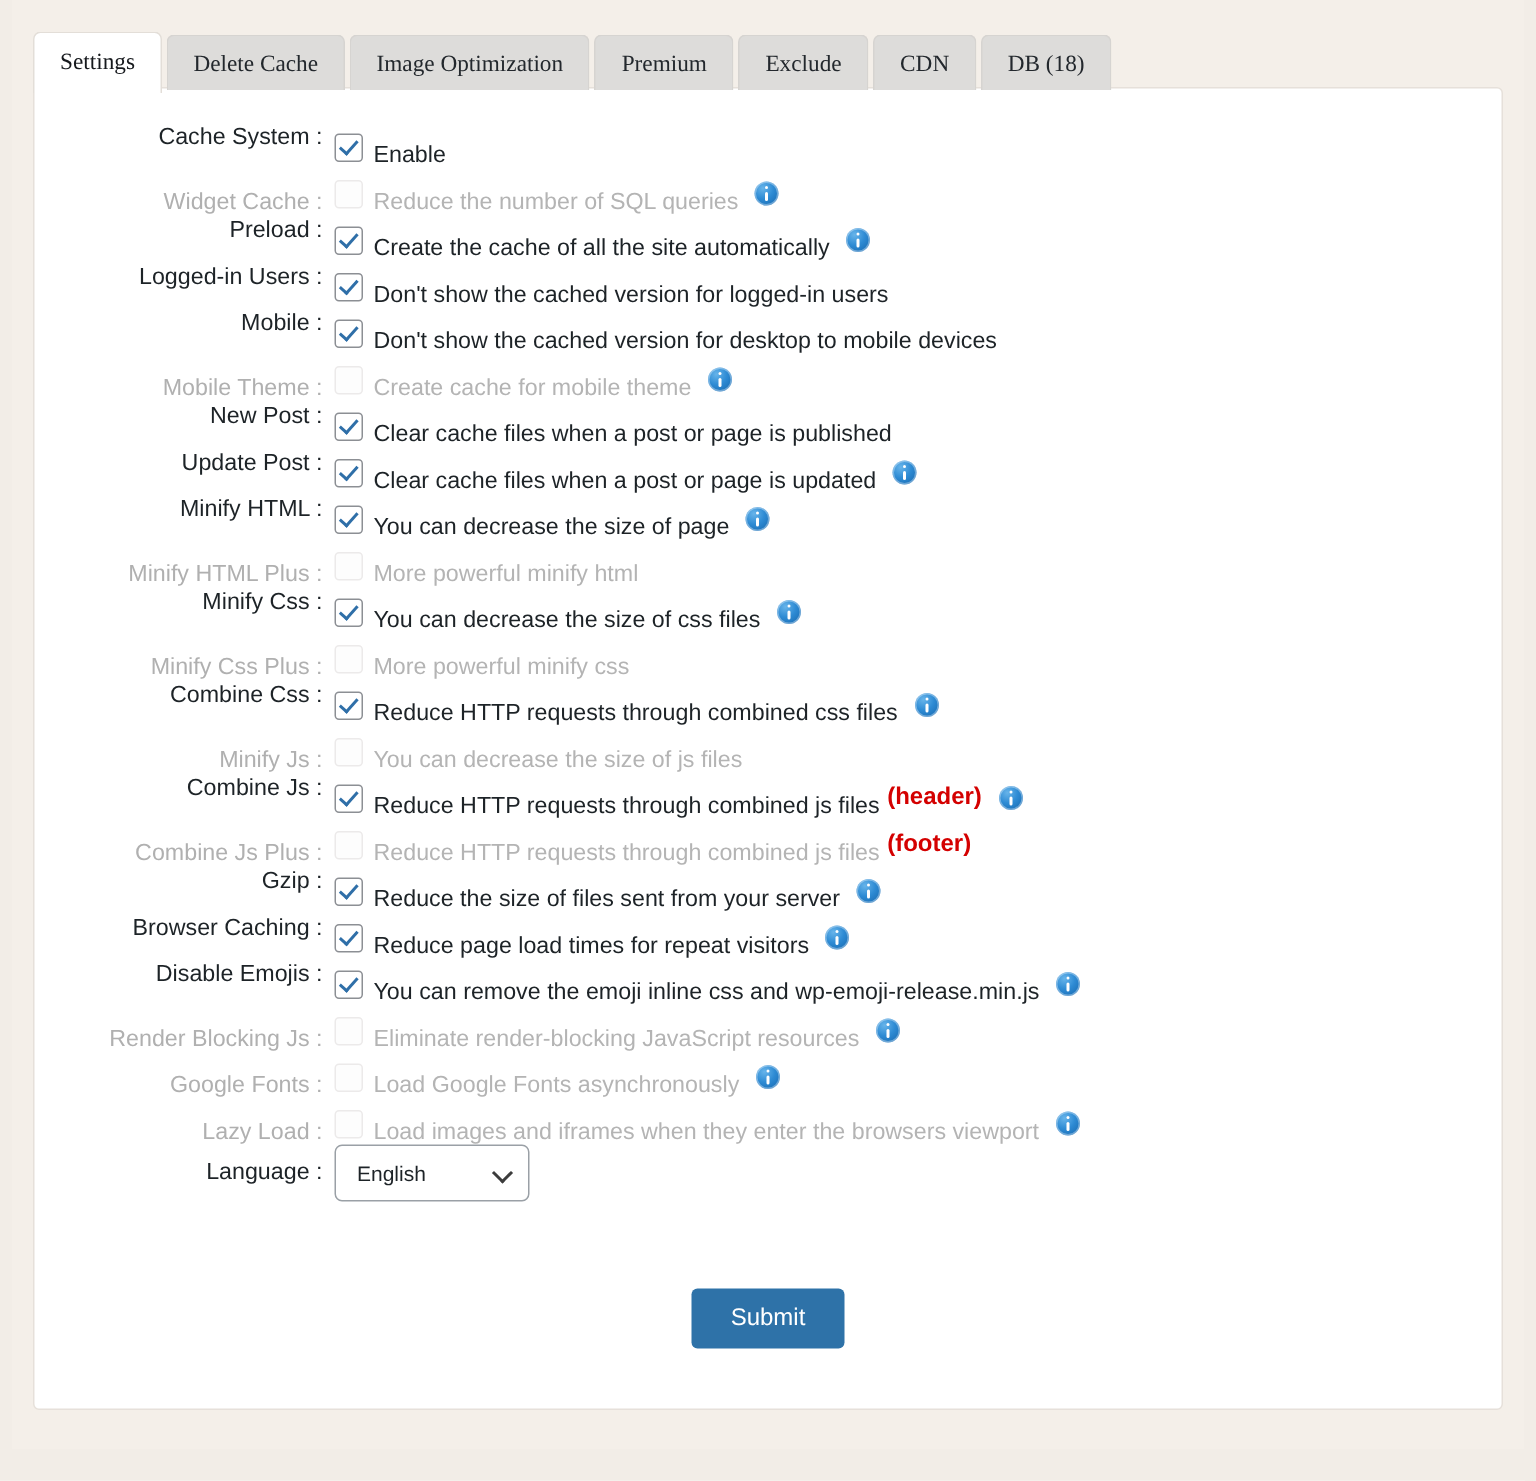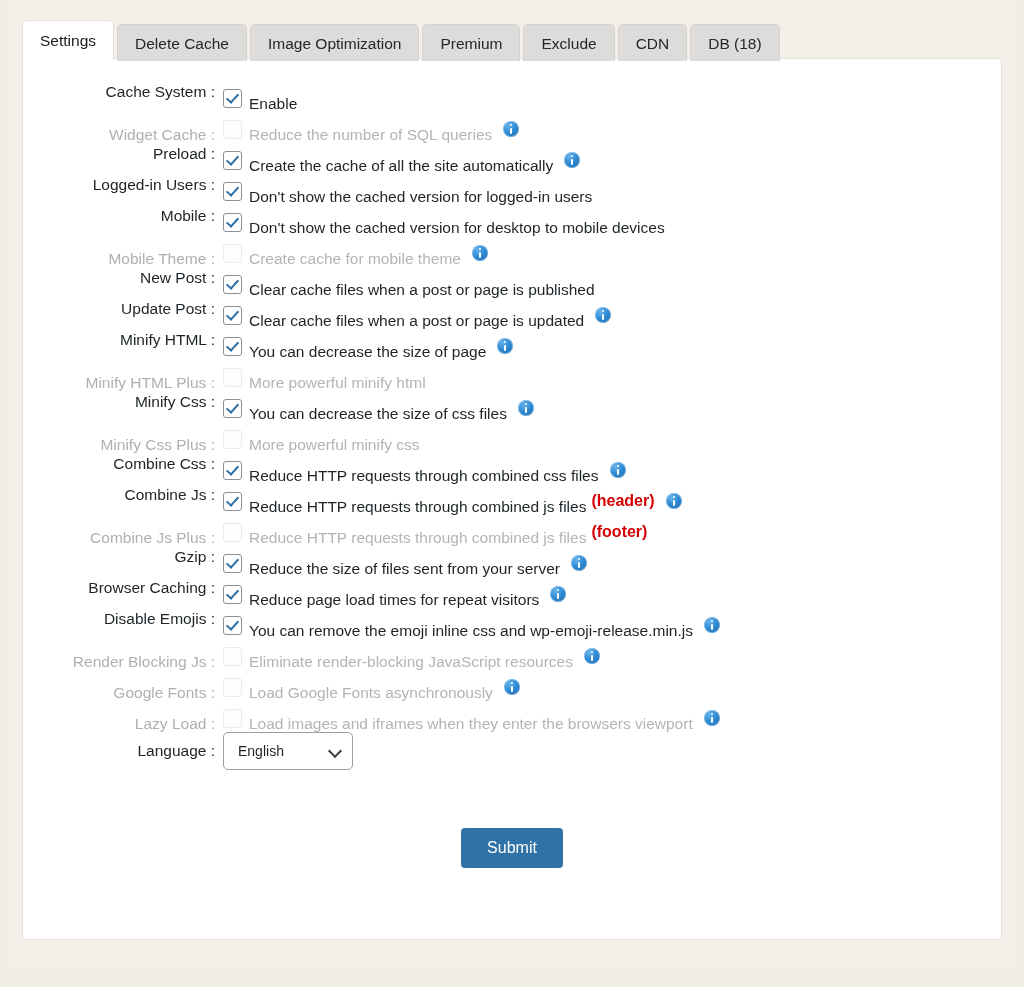--- a/index.html
+++ b/index.html
@@ -27,22 +27,23 @@
     box-sizing: border-box;
   }
 
   
   .tabbar {
     position: absolute;
     left: 14px;
     top: 22px;
     height: 39px;
     display: flex;
-    align-items: flex-end;
+    align-items: center;
     z-index: 5;
+    font-family: Liberation Serif, serif;
   }
   .tab {
     height: 37px;
     line-height: 37px;
     padding: 0 17px;
     margin-right: 3px;
     background: #dddcda;
     border: 1px solid #d6d4d1;
     border-bottom: none;
     border-radius: 5px 5px 0 0;
@@ -343,20 +344,27 @@
             </div>
           </div>
           <div class="row">
             <div class="label">Combine Css :</div>
             <div class="control">
               <div class="cb on"></div>
               <span class="desc">Reduce HTTP requests through combined css files</span>
               <span class="info"></span>
             </div>
           </div>
+          <div class="row disabled">
+            <div class="label">Minify Js :</div>
+            <div class="control">
+              <div class="cb off"></div>
+              <span class="desc">You can decrease the size of js files</span>
+            </div>
+          </div>
           <div class="row">
             <div class="label">Combine Js :</div>
             <div class="control">
               <div class="cb on"></div>
               <span class="desc">Reduce HTTP requests through combined js files</span>
               <span class="tag">(header)</span>
               <span class="info"></span>
             </div>
           </div>
           <div class="row disabled">

